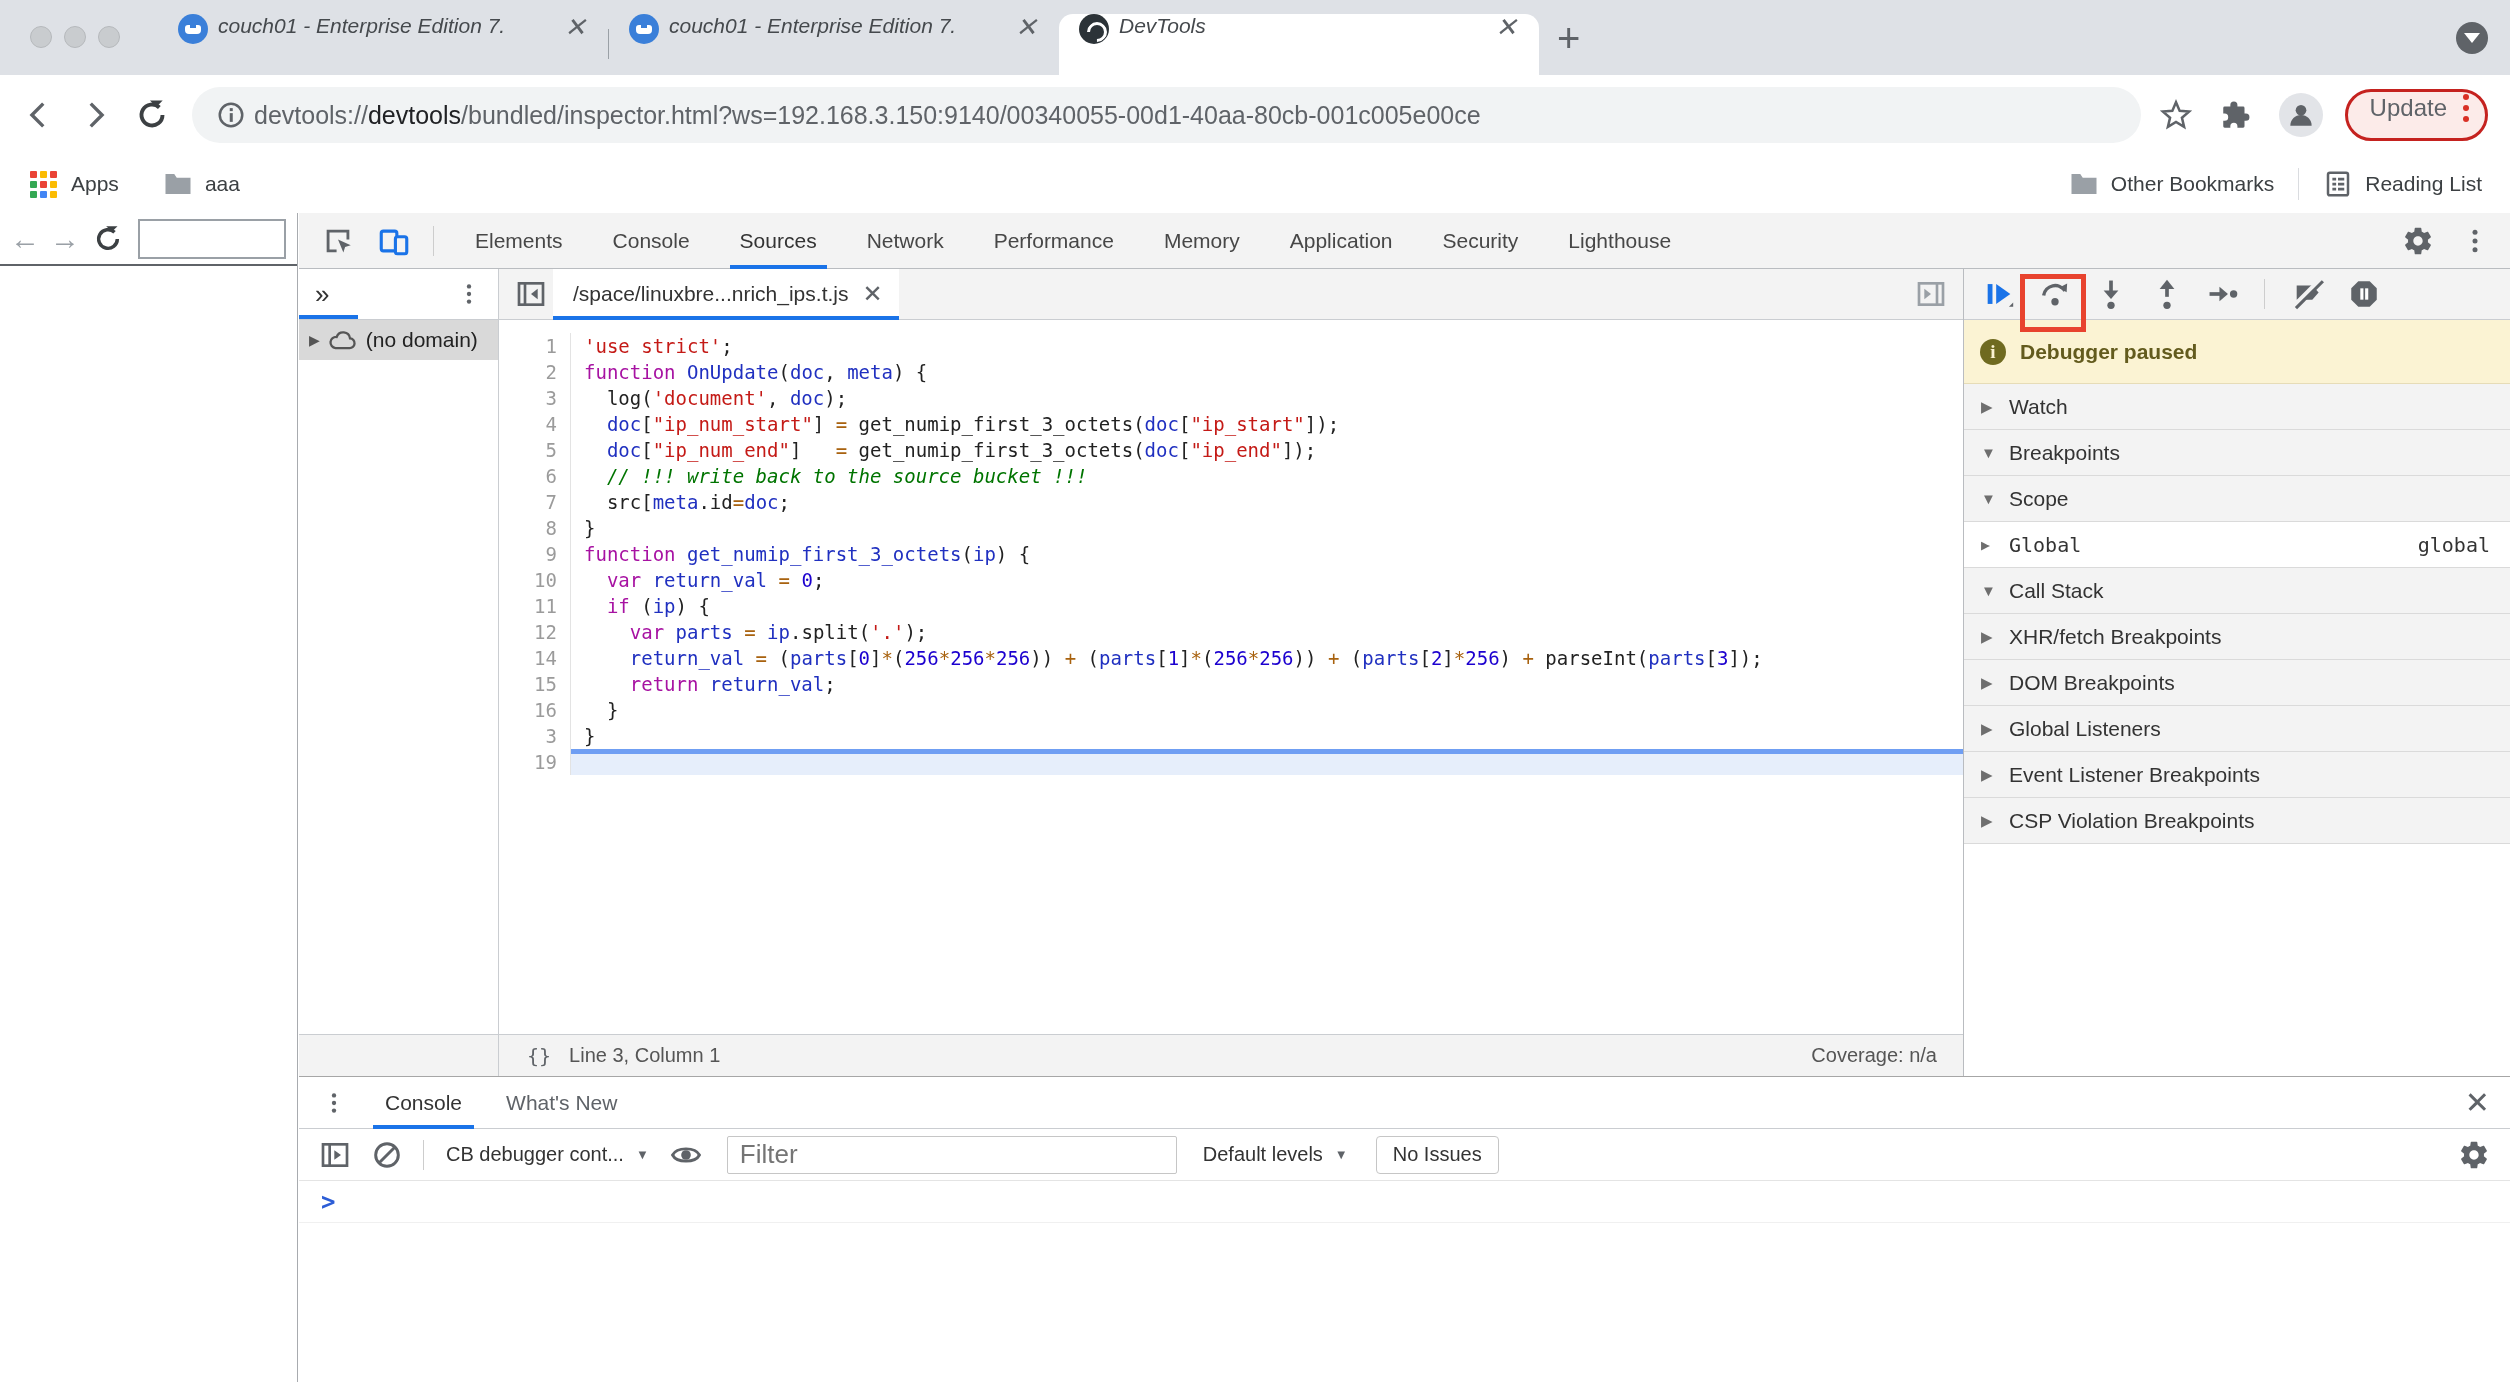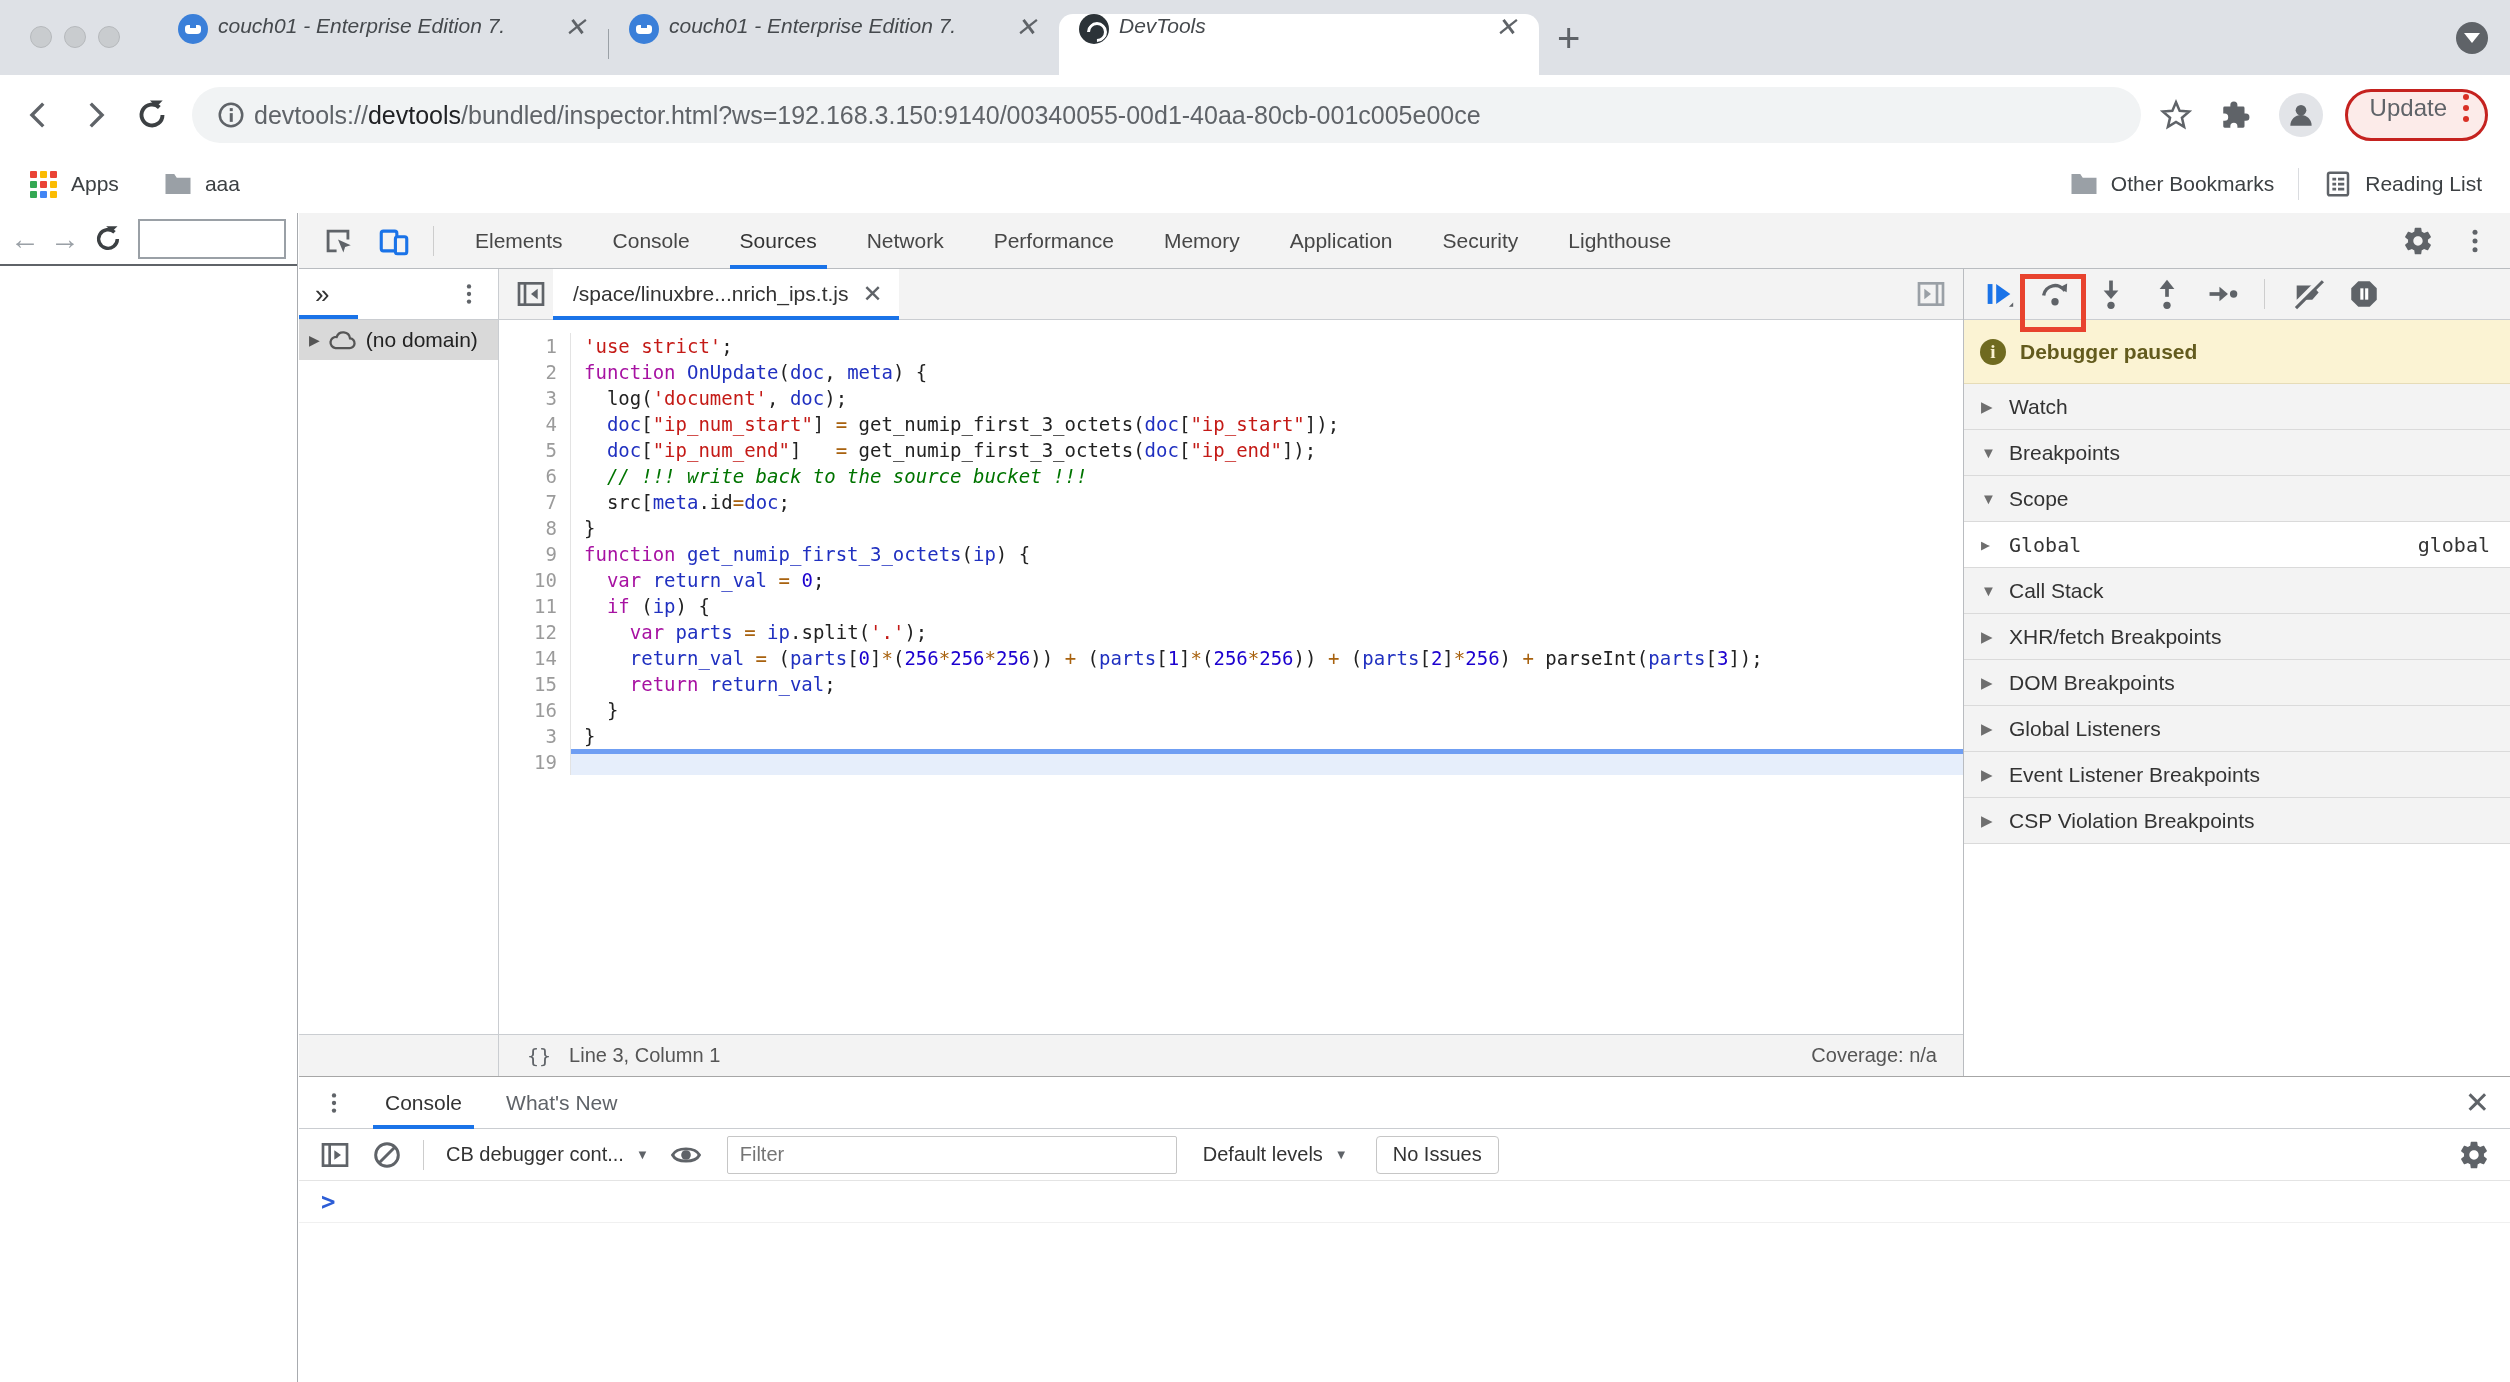--- a/index.html
+++ b/index.html
@@ -127,21 +127,21 @@
   #drawer-tabs .menu { margin-left:22px; color:#5f6368; }
   .drw-tab { font-size:21px; color:#5f6368; height:52px; display:flex; align-items:center; padding:0 6px; margin-left:32px; position:relative; white-space:nowrap; }
   .drw-tab.active { color:#333; }
   .drw-tab.active::after { content:""; position:absolute; left:-6px; right:-6px; bottom:0; height:4px; background:#1a73e8; }
   #drawer-tabs .close { margin-left:auto; margin-right:20px; font-size:30px; color:#5f6368; }
   #console-toolbar { height:52px; flex:none; display:flex; align-items:center; border-bottom:1px solid #e4e4e4; }
   #console-toolbar .cico { color:#5f6368; margin-left:20px; }
   #console-toolbar .vsep { margin:0 2px 0 20px; }
   .ctx-sel { display:flex; align-items:center; font-size:20px; color:#333; margin-left:20px; }
   .ctx-sel .dd { font-size:13px; color:#5f6368; margin-left:12px; }
-  #filter-input { width:450px; height:38px; border:1px solid #c6c6c6; border-radius:2px; margin-left:24px; font-size:20px; padding:0 12px; color:#333; background:#fff; }
+  #filter-input { width:450px; height:38px; border:1px solid #c6c6c6; border-radius:2px; margin-left:24px; font-size:26px; padding:0 12px; color:#333; background:#fff; }
   #filter-input::placeholder { color:#757575; }
   .lvl-sel { margin-left:26px; }
   #no-issues { border:1px solid #c6c6c6; border-radius:4px; height:38px; display:flex; align-items:center; padding:0 16px; font-size:20px; color:#333; margin-left:28px; background:#fff; }
   #console-toolbar .gear-r { margin-left:auto; margin-right:20px; }
   #console-body { flex:1; }
   #prompt-row { height:42px; display:flex; align-items:center; border-bottom:1px solid #f0f0f0; }
   #prompt-row .chev { color:#2c5dd6; font-size:24px; font-weight:bold; font-family:"DejaVu Sans Mono", monospace; margin-left:22px; }
 </style>
 </head>
 <body>

